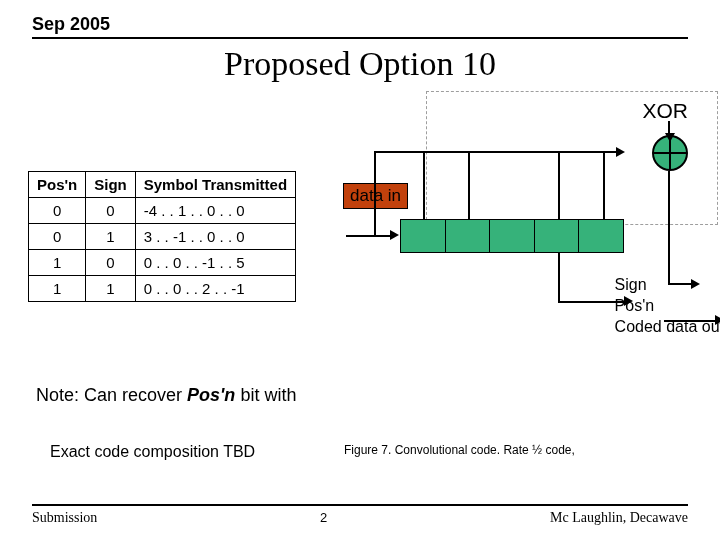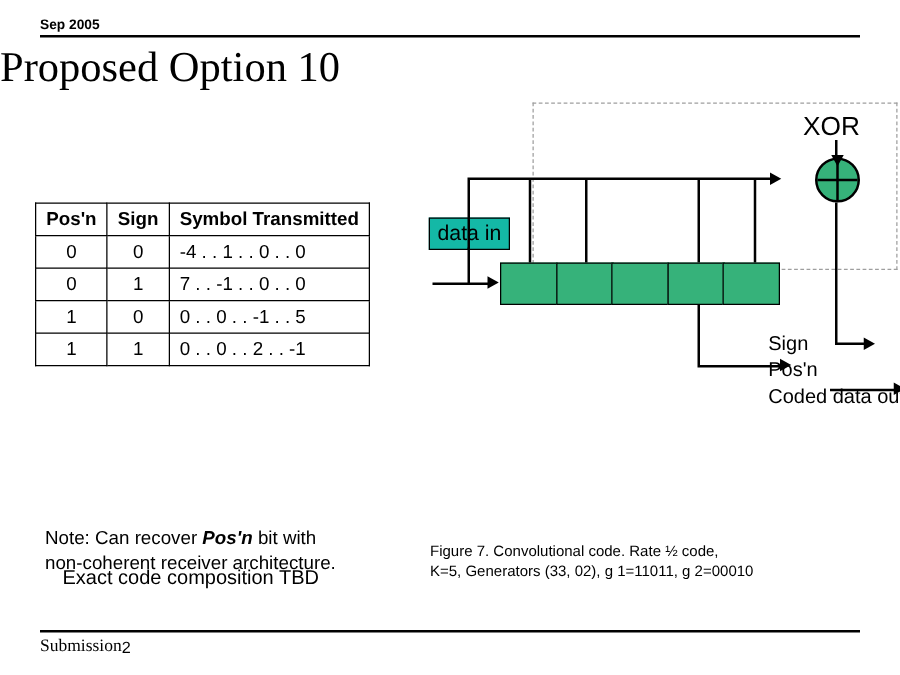--- a/index.html
+++ b/index.html
@@ -9,29 +9,29 @@
     font-family: Arial, Helvetica, sans-serif;
     background: #fff;
     position: relative;
     overflow: hidden;
   }
   .header {
     display: flex;
     justify-content: space-between;
     padding: 14px 32px 2px 32px;
     font-weight: bold;
-    font-size: 11px;
+    font-size: 18px;
   }
   .header-rule {
     margin: 0 32px;
     border: none;
     border-top: 2px solid #000;
   }
   .title {
-    text-align: left;
+    text-align: center;
     font-family: "Times New Roman", serif;
     font-size: 34px;
     font-weight: normal;
     margin-top: 6px;
   }
   .content {
     position: relative;
     padding: 0 32px;
   }
   .xor-outer {
@@ -79,30 +79,29 @@
     text-align: left;
     white-space: nowrap;
   }
   .tbl th { font-weight: bold; }
   .tbl .center { text-align: center; }
 
   .note {
     position: absolute;
     left: 36px;
     top: 300px;
-    font-size: 15px;
+    font-size: 18px;
     line-height: 1.35;
-    margin-top: 47px;
   }
   .note b { font-style: italic; }
 
   .tbd {
     position: absolute;
     left: 50px;
-    top: 380px;
+    top: 360px;
     font-size: 16px;
   }
 
   .reg-row {
     position: absolute;
     left: 400px;
     top: 136px;
     display: flex;
   }
   .reg {
@@ -122,21 +121,21 @@
   .arrow-right { border-top: 5px solid transparent; border-bottom: 5px solid transparent; border-left: 9px solid #000; }
   .arrow-down  { border-left: 5px solid transparent; border-right: 5px solid transparent; border-top: 9px solid #000; }
 
   .datain-label {
     position: absolute;
     left: 343px;
     top: 100px;
     font-size: 17px;
     border: 1px solid #000;
     padding: 2px 6px;
-    background: #14b8a6;
+    background: #c2410c;
   }
 
   .sig-labels {
     position: absolute;
     right: -4px;
     top: 192px;
     font-size: 16px;
     text-align: left;
     line-height: 1.3;
   }
@@ -156,20 +155,21 @@
     left: 0; right: 0;
     padding: 0 32px;
   }
   .footer-rule {
     border: none;
     border-top: 2px solid #000;
     margin-bottom: 4px;
   }
   .footer-row {
     display: flex;
+    justify-content: space-between;
     font-family: "Times New Roman", serif;
     font-size: 14px;
   }
   .footer-row .mid { font-family: Arial; font-size: 13px; }
 </style>
 </head>
 <body>
 
 <div class="header">
   <span>Sep 2005</span>
@@ -195,38 +195,37 @@
       <th>Symbol Transmitted</th>
     </tr>
     <tr>
       <td class="center">0</td>
       <td class="center">0</td>
       <td>-4 . .  1 . .  0 . .  0</td>
     </tr>
     <tr>
       <td class="center">0</td>
       <td class="center">1</td>
-      <td> 7 . . -1 . .  0 . .  0</td>
+      <td> 3 . . -1 . .  0 . .  0</td>
     </tr>
     <tr>
       <td class="center">1</td>
       <td class="center">0</td>
       <td> 0 . .  0 . . -1 . .  5</td>
     </tr>
     <tr>
       <td class="center">1</td>
       <td class="center">1</td>
       <td> 0 . .  0 . .  2 . . -1</td>
     </tr>
   </tbody>
     </table>
 
   <div class="note">
     <span>Note: Can recover </span><b>Pos'n</b><span> bit with</span><br>
-    <span>non-coherent receiver architecture.</span>
   </div>
 
   <div class="tbd">Exact code composition TBD</div>
 
   <div class="reg-row">
     <div class="reg"></div>
     <div class="reg"></div>
     <div class="reg"></div>
     <div class="reg"></div>
     <div class="reg"></div>
@@ -257,24 +256,24 @@
   <div class="arrow-head arrow-right" style="right:-4px; top:232px;"></div>
 
   <div class="sig-labels">
     <div>Sign</div>
     <div>Pos'n</div>
     <div>Coded data out</div>
   </div>
 
   <div class="fig-caption">
     <div>Figure 7. Convolutional code. Rate ½ code,</div>
-    <div>K=5, Generators (33, 02), g 1=11011, g 2=00010</div>
   </div>
 
 </div>
 
 <div class="footer">
   <hr class="footer-rule">
   <div class="footer-row">
     <span>Submission</span>
     <span class="mid">2</span>
+    <span>Mc Laughlin, Decawave</span>
   </div>
 </div>
 
 </body></html>

